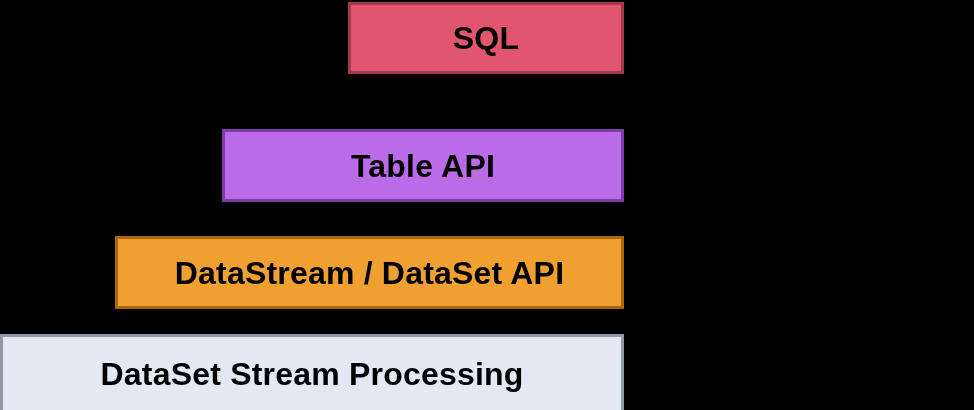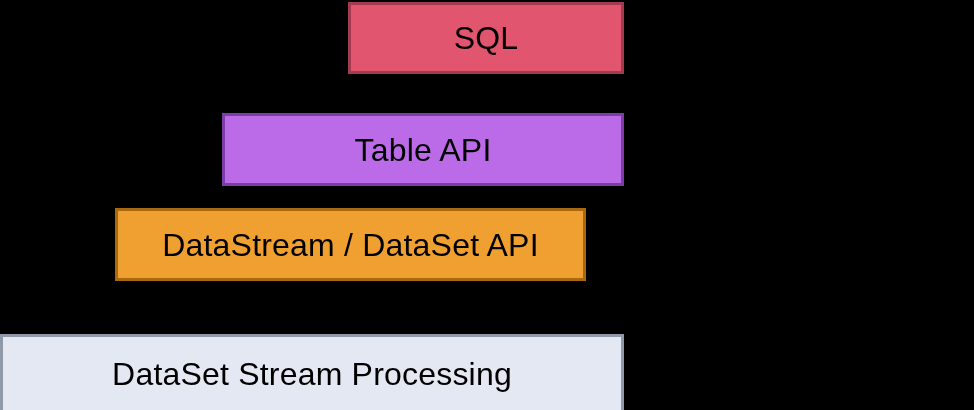--- a/index.html
+++ b/index.html
@@ -24,21 +24,21 @@
     position: absolute;
     box-sizing: border-box;
     display: flex;
     align-items: center;
     justify-content: center;
     border-style: solid;
     border-width: 3px;
     color: #000000;
     font-family: "Liberation Sans", sans-serif;
     font-size: 32px;
-    font-weight: 400;
+    font-weight: 700;
     letter-spacing: 0.2px;
     line-height: 1;
     white-space: nowrap;
     user-select: none;
   }
   
   #box-sql {
     left: 348px;
     top: 2px;
     width: 276px;
@@ -51,22 +51,22 @@
     left: 222px;
     top: 113px;
     width: 402px;
     height: 73px;
     background: #BB6BE8;
     border-color: #7D3DA8;
   }
   
   #box-datastream-api {
     left: 115px;
-    top: 208px;
-    width: 471px;
+    top: 236px;
+    width: 509px;
     height: 73px;
     background: #F0A030;
     border-color: #A8690F;
   }
   
   #box-stateful-stream {
     left: 0px;
     top: 334px;
     width: 624px;
     height: 80px;
@@ -80,21 +80,21 @@
 </style>
 </head>
 <body>
 
 <div id="canvas" style="background: rgb(0, 0, 0);">
 
   <div class="layer-box" id="box-sql" style="background: rgb(226, 85, 110); border-color: rgb(163, 59, 80); color: rgb(0, 0, 0);">
     <span class="layer-label">SQL</span>
   </div>
 
-  <div class="layer-box" id="box-table-api" style="background: rgb(187, 107, 232); border-color: rgb(125, 61, 168); color: rgb(0, 0, 0);">
+  <div class="layer-box" id="box-table-api" style="background: rgb(187, 107, 232); border-color: rgb(125, 61, 168); color: rgb(0, 0, 0); margin-top: 16px;">
     <span class="layer-label">Table API</span>
   </div>
 
   <div class="layer-box" id="box-datastream-api" style="background: rgb(240, 160, 48); border-color: rgb(168, 105, 15); color: rgb(0, 0, 0);">
     <span class="layer-label">DataStream / DataSet API</span>
   </div>
 
   <div class="layer-box" id="box-stateful-stream" style="background: rgb(227, 232, 242); border-color: rgb(144, 153, 168); color: rgb(0, 0, 0);">
     <span class="layer-label">DataSet Stream Processing</span>
   </div>

